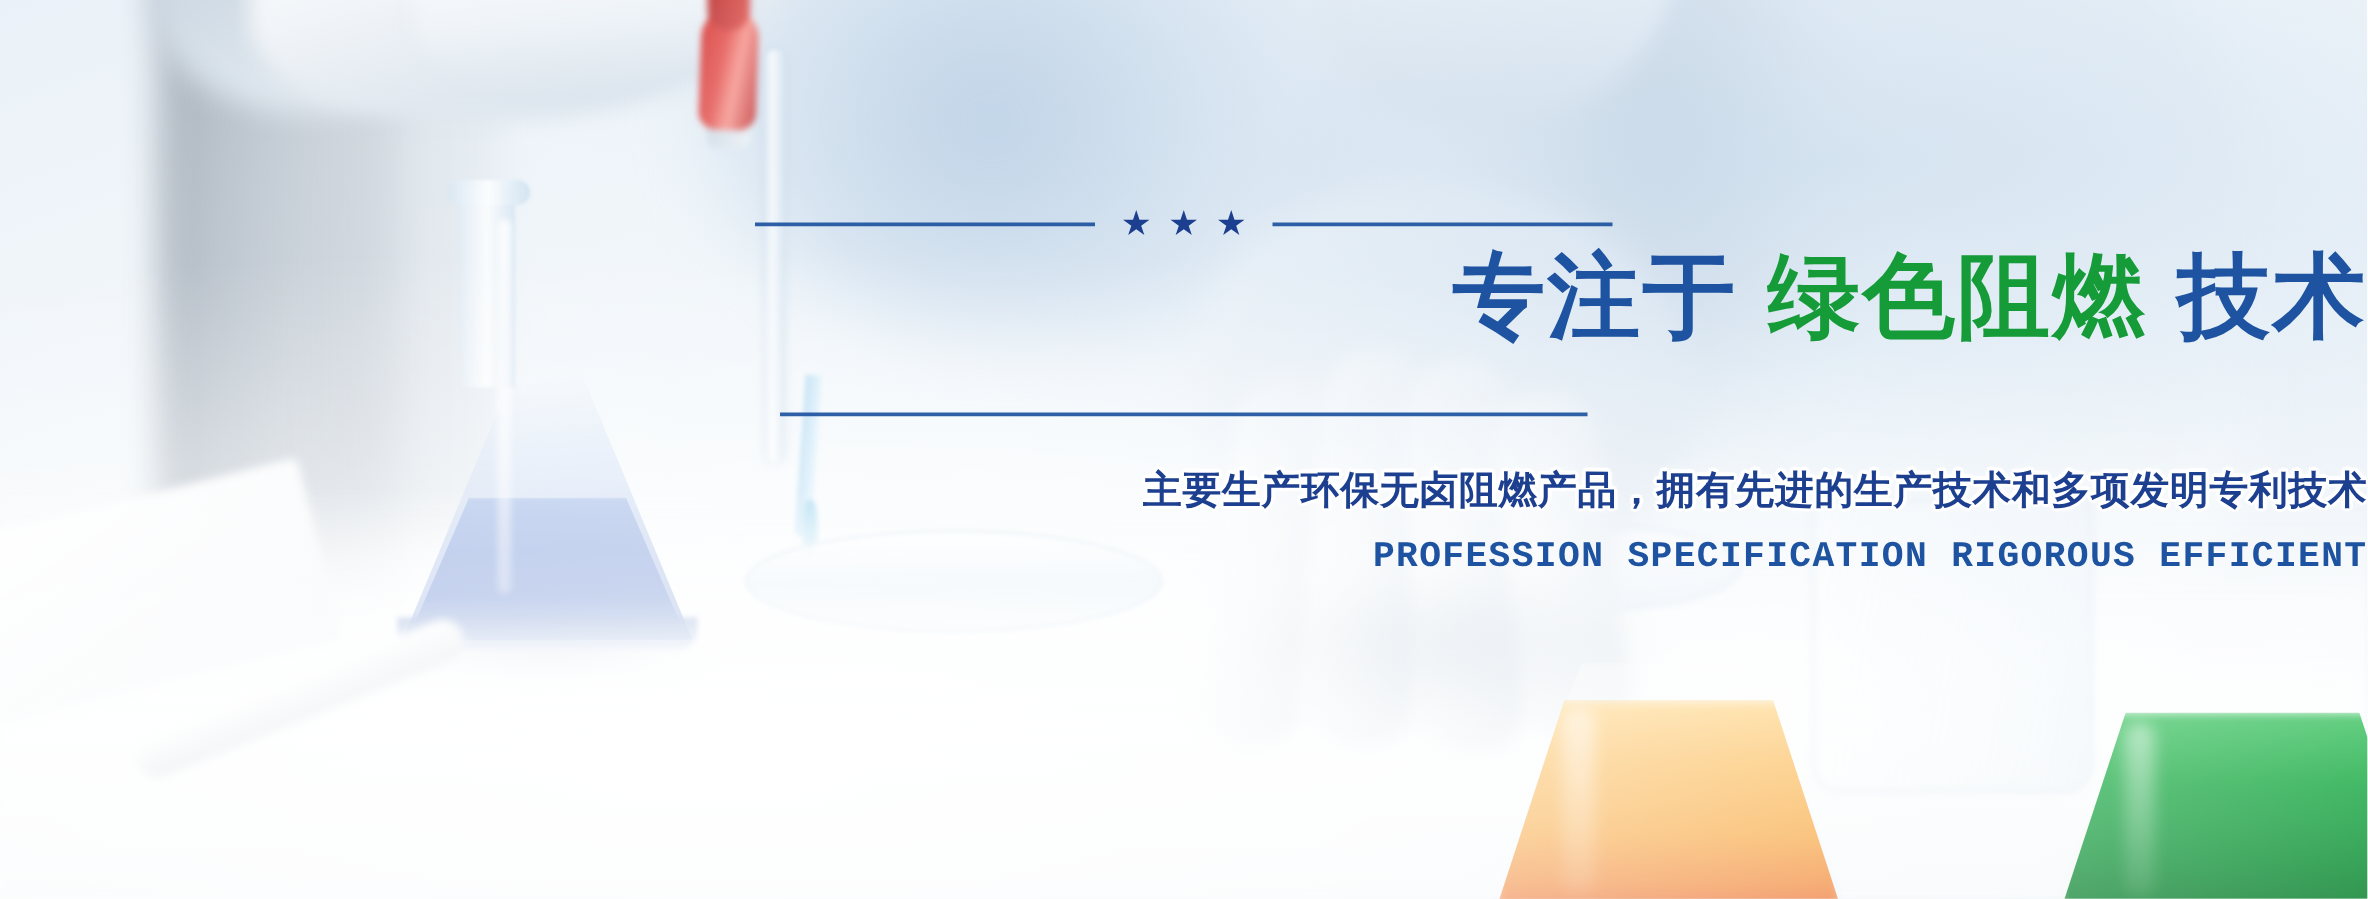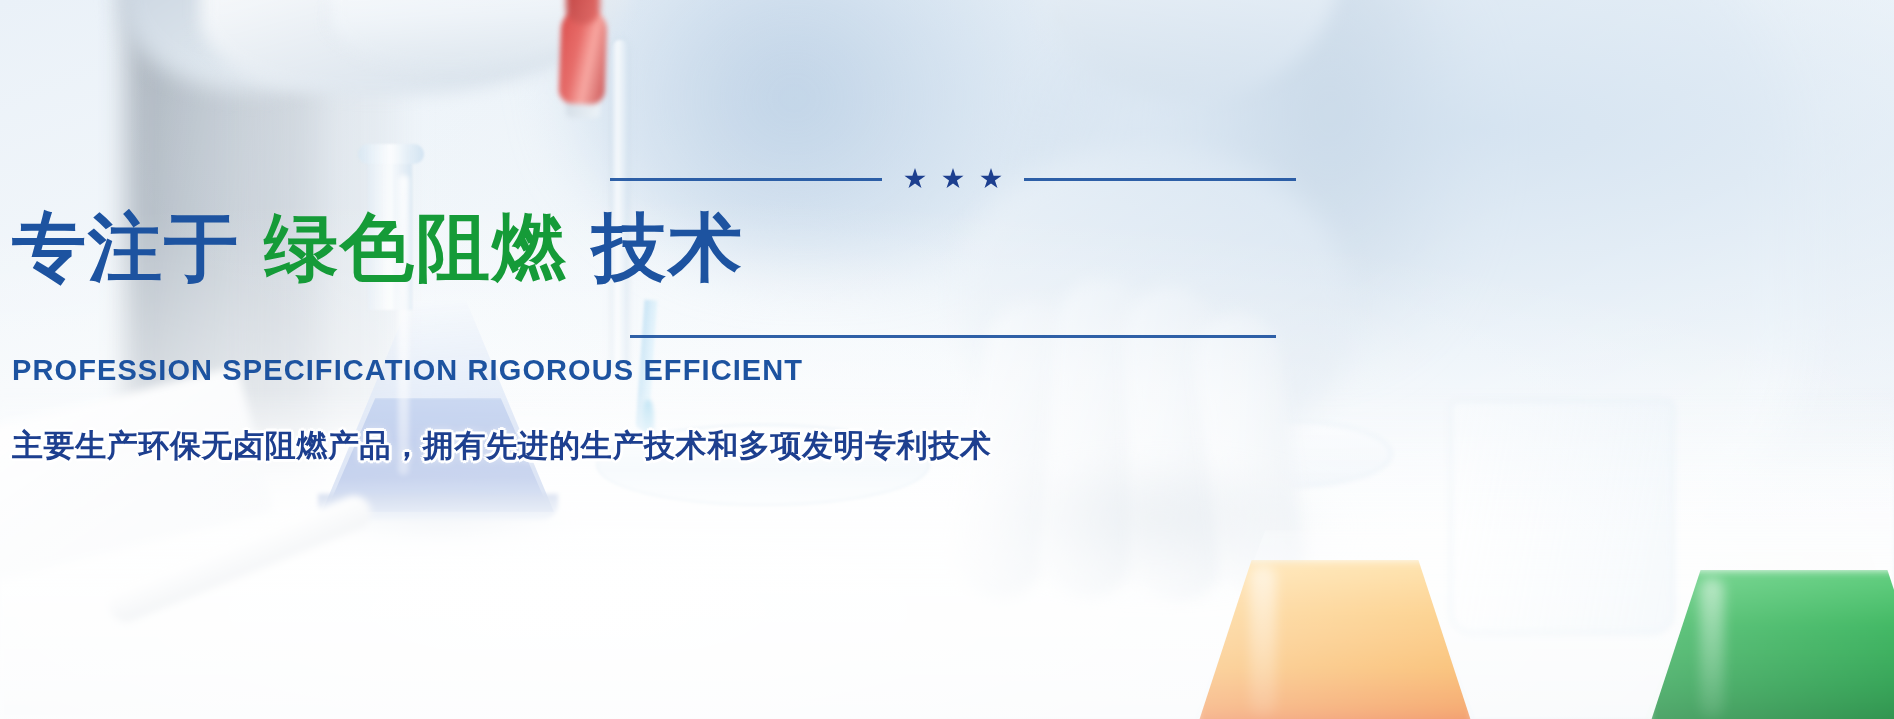--- a/index.html
+++ b/index.html
@@ -151,21 +151,21 @@
   #green_gloss{left:1700px;top:578px;width:24px;height:140px;border-radius:12px;
     background:linear-gradient(180deg,rgba(255,255,255,.5),rgba(255,255,255,.08));filter:blur(6px);}
 
   
   #paper{left:-40px;top:400px;width:300px;height:150px;transform:rotate(-14deg);border-radius:6px;
     background:linear-gradient(160deg,#ffffff,#f2f5f8);filter:blur(4px);}
   #pen{left:100px;top:542px;width:280px;height:34px;transform:rotate(-22deg);border-radius:17px;
     background:linear-gradient(180deg,#ffffff 0%,#eef1f4 45%,#d8dee4 100%);filter:blur(3.5px);}
 
   
-  #content{position:absolute;left:12px;right:0;top:168px;text-align:left;}
+  #content{position:absolute;left:0;right:0;top:168px;text-align:right;font-family:Liberation Mono, monospace;}
 
   #rule-row{display:flex;align-items:center;justify-content:center;gap:0;}
   .rule{height:3px;background:#1d53a0;opacity:.92;}
   #rule-left{width:272px;}
   #rule-right{width:272px;}
   #stars{display:flex;gap:16px;padding:0 22px;align-items:center;}
   .star{width:22px;height:22px;background:#1d3f8f;
     clip-path:polygon(50% 0%,61.8% 35%,98% 35%,68% 57%,79.4% 91%,50% 70%,20.6% 91%,32% 57%,2% 35%,38.2% 35%);}
 
   #headline{margin-top:16px;font-size:74px;line-height:1;font-weight:bold;letter-spacing:2px;
@@ -258,18 +258,18 @@
         <div class="star"></div>
         <div class="star"></div>
       </div>
       <div class="rule" id="rule-right"></div>
     </div>
 
     <h1 id="headline"><span class="hl-blue">专注于</span><span class="hl-gap"></span><span class="hl-green">绿色阻燃</span><span class="hl-gap"></span><span class="hl-blue">技术</span></h1>
 
     <div id="rule-bottom"></div>
 
+    <div id="tagline">主要生产环保无卤阻燃产品，拥有先进的生产技术和多项发明专利技术</div>
+
     <div id="subtitle">PROFESSION SPECIFICATION RIGOROUS EFFICIENT</div>
-
-    <div id="tagline">主要生产环保无卤阻燃产品，拥有先进的生产技术和多项发明专利技术</div>
   </div>
 
 </div>
 
 </body></html>

